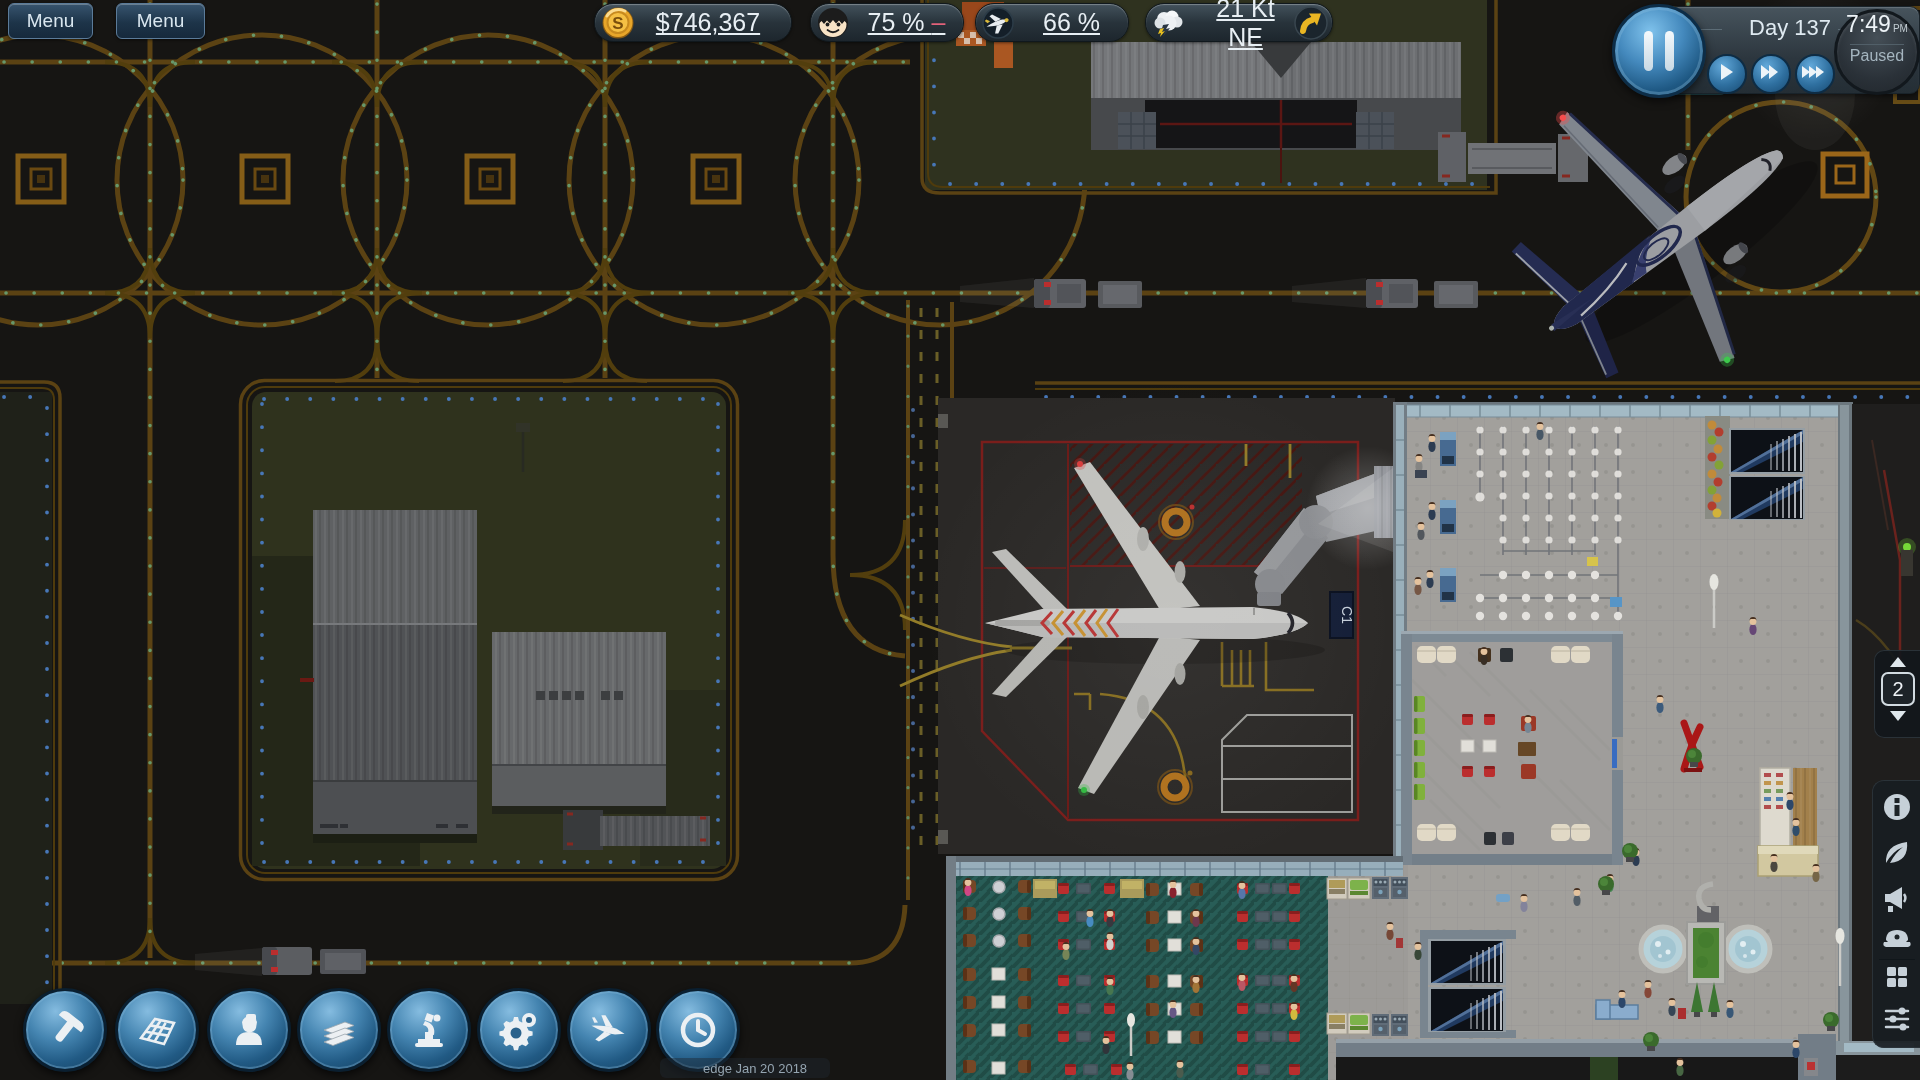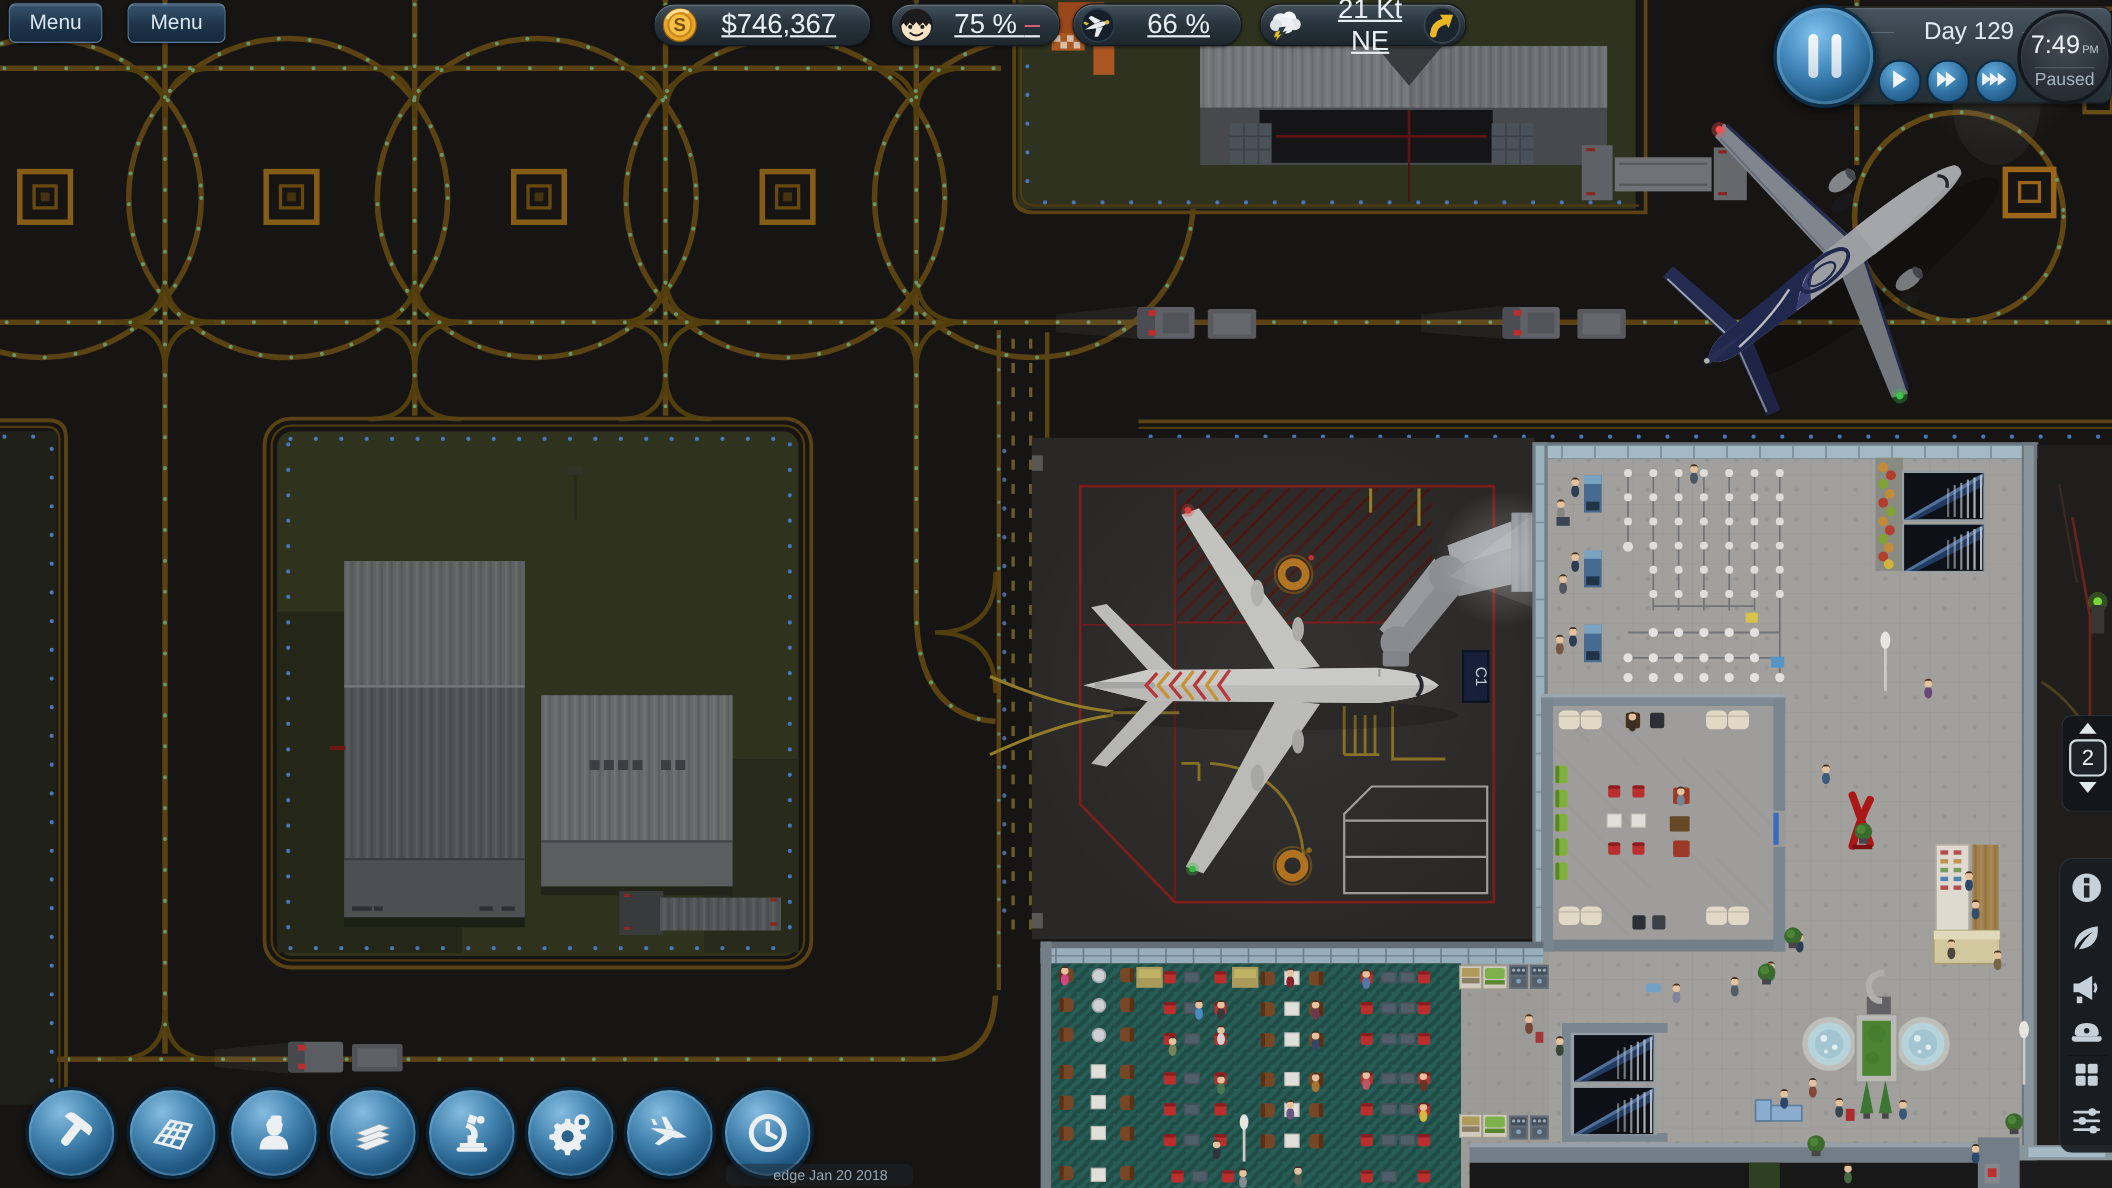--- a/index.html
+++ b/index.html
@@ -1026,26 +1026,26 @@
 <div class="txt" style="margin-left:12px;text-align:center;">21 Kt NE</div>
 <svg width="36" height="36" style="margin-right:3px;" viewBox="0 0 36 36">
 <circle cx="18" cy="18" r="16" fill="#1b252d"></circle>
 <circle cx="18" cy="18" r="16" fill="none" stroke="#39464f" stroke-width="1.5"></circle>
 <path d="M10,26 Q11,17 19,15" stroke="#eab623" stroke-width="6" stroke-linecap="round" fill="none"></path>
 <polygon points="16,8.5 28,8.5 24,20.5" fill="#eab623"></polygon>
 </svg>
 </div>
 
 <div class="abs" style="left:1668px;top:6px;width:250px;height:86px;border-radius:10px;background:linear-gradient(#47545d,#2c363e 60%,#242e35);border:1px solid #19232a;box-shadow:inset 0 1px 1px rgba(255,255,255,.18),0 2px 5px rgba(0,0,0,.5);"></div>
-<div class="abs" style="left:1720px;top:15px;width:140px;text-align:center;color:#dfeaf1;font-size:22px;">Day 129</div>
+<div class="abs" style="left:1720px;top:15px;width:140px;text-align:center;color:#dfeaf1;font-size:22px;">Day 137</div>
 <div class="abs" style="left:1700px;top:29px;width:22px;height:1px;background:#5c6c76;"></div>
 <div class="abs" style="left:1838px;top:29px;width:22px;height:1px;background:#5c6c76;"></div>
 
 <div class="abs" style="left:1834px;top:9px;width:80px;height:80px;border-radius:50%;background:radial-gradient(circle at 50% 32%,#454f57,#2a3138 62%,#20262b);border:3px solid #12181d;box-shadow:inset 0 2px 3px rgba(255,255,255,.12);text-align:center;">
-<div style="margin-top:16px;font-size:23px;color:#edf3f7;line-height:24px;">7:49<span style="font-size:10px;color:#c2ccd2;"> PM</span></div>
+<div style="margin-top:0;font-size:23px;color:#edf3f7;line-height:24px;">7:49<span style="font-size:10px;color:#c2ccd2;"> PM</span></div>
 <div style="width:54px;height:1px;background:#515f68;margin:3px auto 2px;"></div>
 <div style="font-size:16px;color:#a5b5bf;">Paused</div>
 </div>
 
 <div class="abs" style="left:1612px;top:4px;width:88px;height:88px;border-radius:50%;background:radial-gradient(circle at 40% 28%,#7fc2ec 0%,#4489bd 40%,#1e5883 72%,#133f61 100%);border:3px solid #0d2d47;box-shadow:0 3px 8px rgba(0,0,0,.6),inset 0 0 0 3px rgba(150,200,230,.30);">
 <div style="position:absolute;left:29px;top:24px;width:9px;height:40px;border-radius:5px;background:linear-gradient(#f4f9fc,#c9d9e4);"></div>
 <div style="position:absolute;left:50px;top:24px;width:9px;height:40px;border-radius:5px;background:linear-gradient(#f4f9fc,#c9d9e4);"></div>
 </div>
 
 <div class="abs" style="left:1707px;top:54px;width:36px;height:36px;border-radius:50%;background:radial-gradient(circle at 38% 28%,#63a9da,#2f70a0 55%,#184a72);border:2px solid #0e2c44;">

